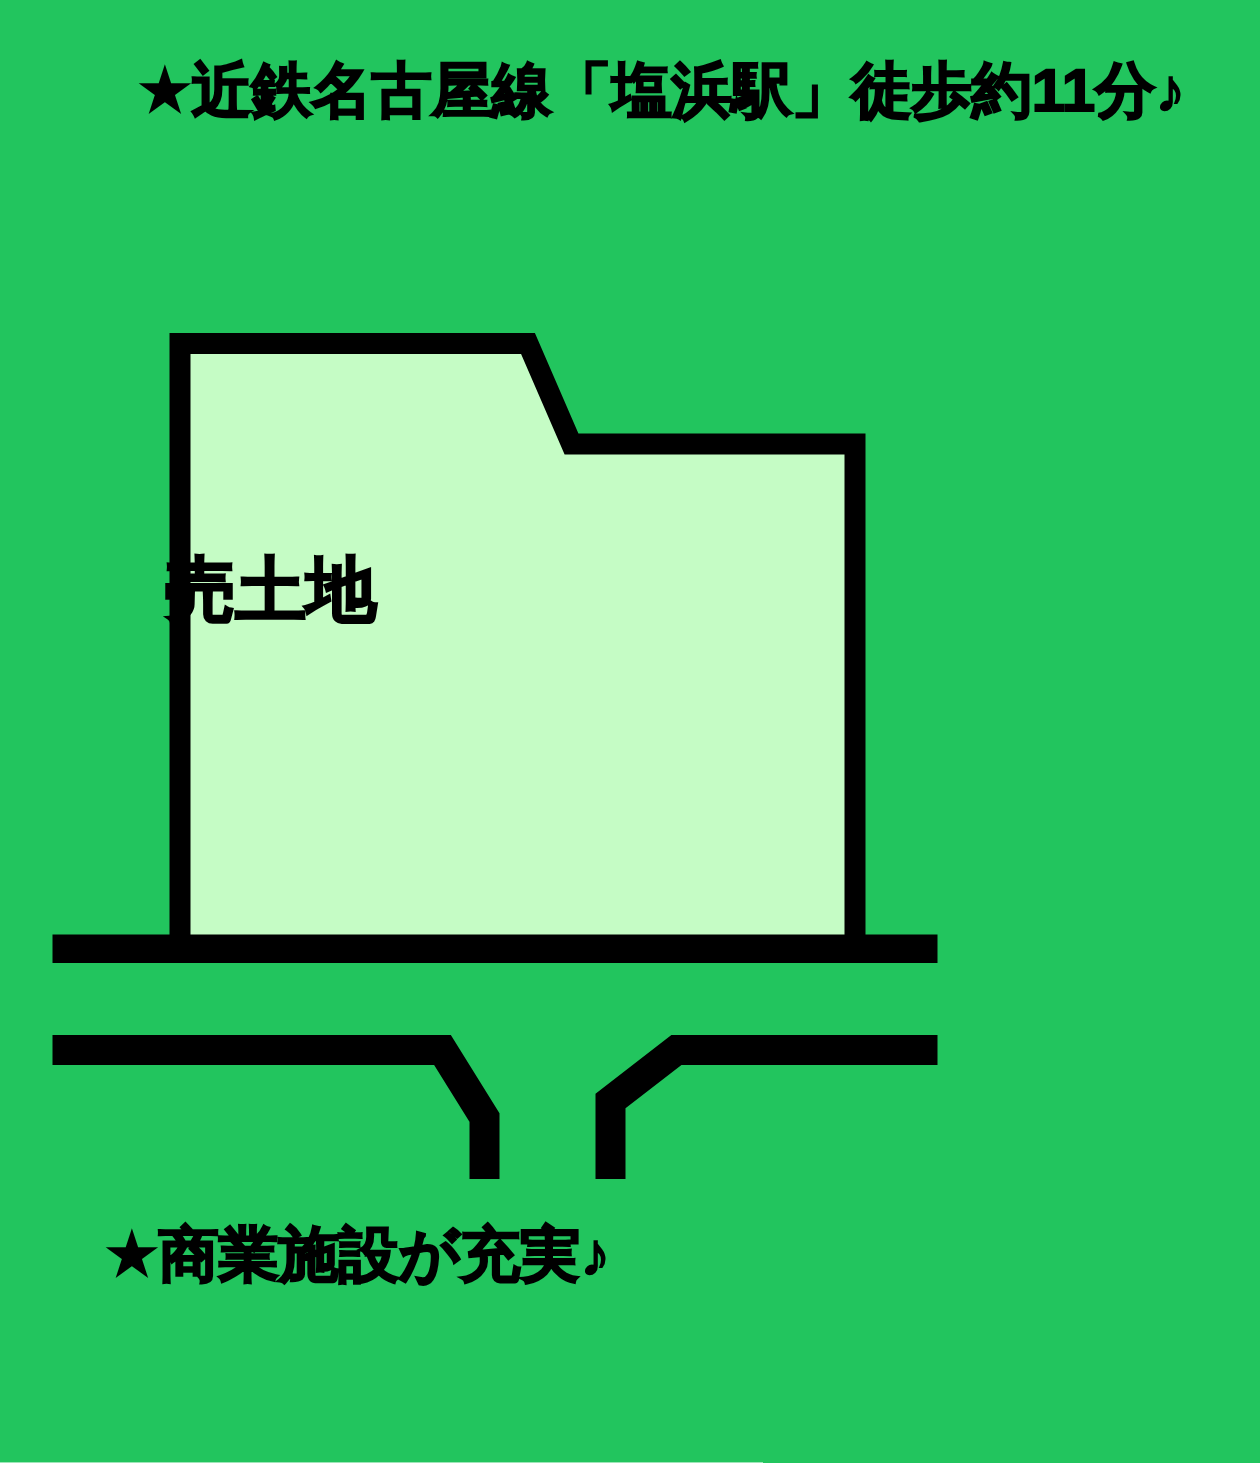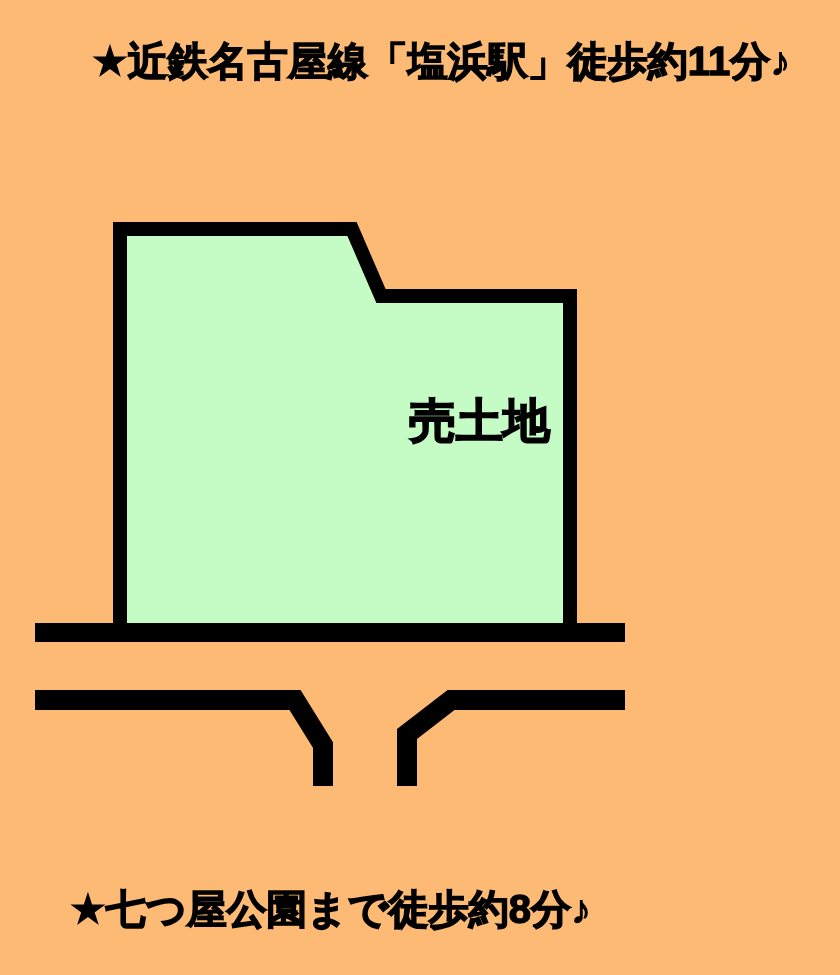--- a/index.html
+++ b/index.html
@@ -1,21 +1,21 @@
 <!DOCTYPE html>
 <html><head>
 <meta charset="utf-8">
 <style>
   * { box-sizing: border-box; }
   html, body { margin: 0; padding: 0; background: #ffffff; }
   .canvas {
     position: relative;
     width: 840px;
     height: 975px;
-    background: #fdba74;
+    background: #22c55e;
     overflow: hidden;
     font-family: "Liberation Sans", "DejaVu Sans", sans-serif;
     color: #000000;
   }
   .drawing {
     position: absolute;
     left: 0; top: 0;
     width: 840px; height: 975px;
   }
   .drawing .outline {
@@ -33,23 +33,23 @@
     letter-spacing: 0;
     -webkit-text-stroke: 1.4px #000000;
   }
   .note-top-1 { left: 92px; top: 38px; }
   .note-top-2 { left: 92px; top: 114px; }
   .note-bottom-1 { left: 70px; top: 814px; }
   .note-bottom-2 { left: 70px; top: 886px; }
   .plot-labels {
     position: absolute;
     left: 110px;
-    top: 396px;
+    top: 368px;
     width: 440px;
-    text-align: right;
+    text-align: left;
   }
   .plot-title {
     font-weight: 900;
     font-size: 47px;
     line-height: 50px;
     -webkit-text-stroke: 1.6px #000000;
   }
   .plot-area {
     font-weight: 900;
     font-size: 45px;
@@ -73,16 +73,16 @@
 
     <polyline class="outline" fill="none" points="35,700 295,700 323,745 323,786" stroke-width="20"></polyline>
 
     <polyline class="outline" fill="none" points="625,700 451,700 407,734 407,786" stroke-width="20"></polyline>
   </svg>
 
   <div class="plot-labels">
     <div class="plot-title">売土地</div>
   </div>
 
+  <div class="note note-bottom-1">★商業施設が充実♪</div>
 
-  <div class="note note-bottom-2">★七つ屋公園まで徒歩約8分♪</div>
 
 </div>
 
 </body></html>

